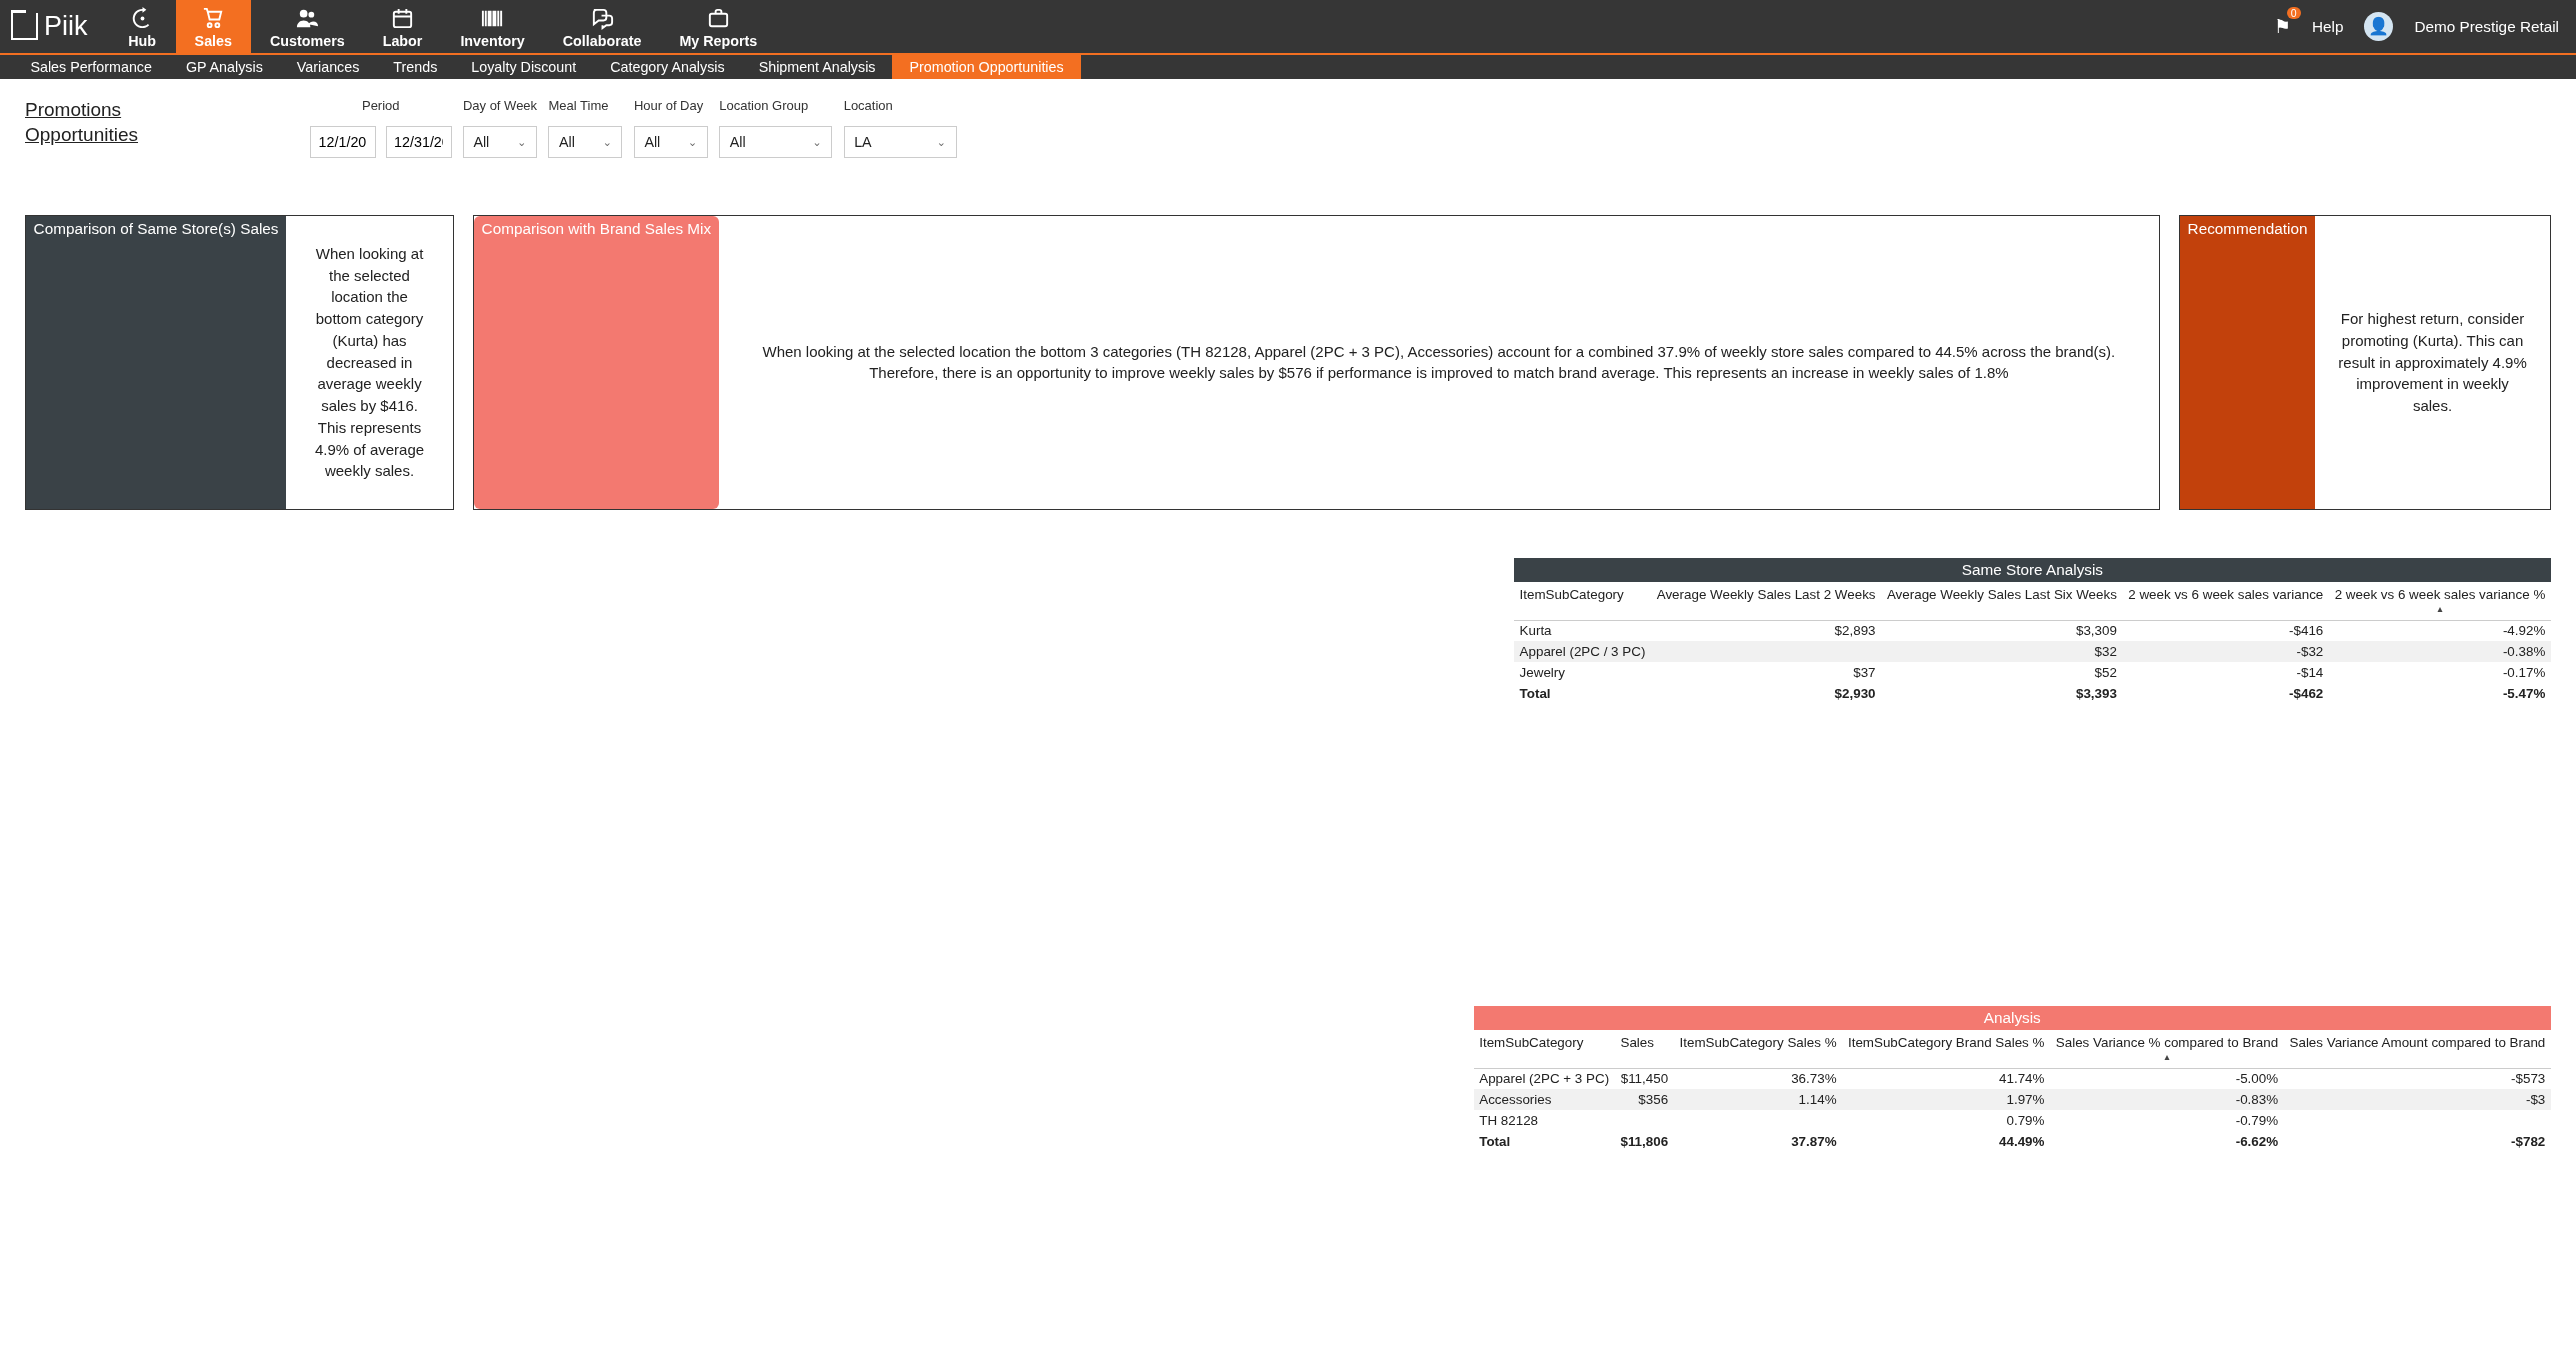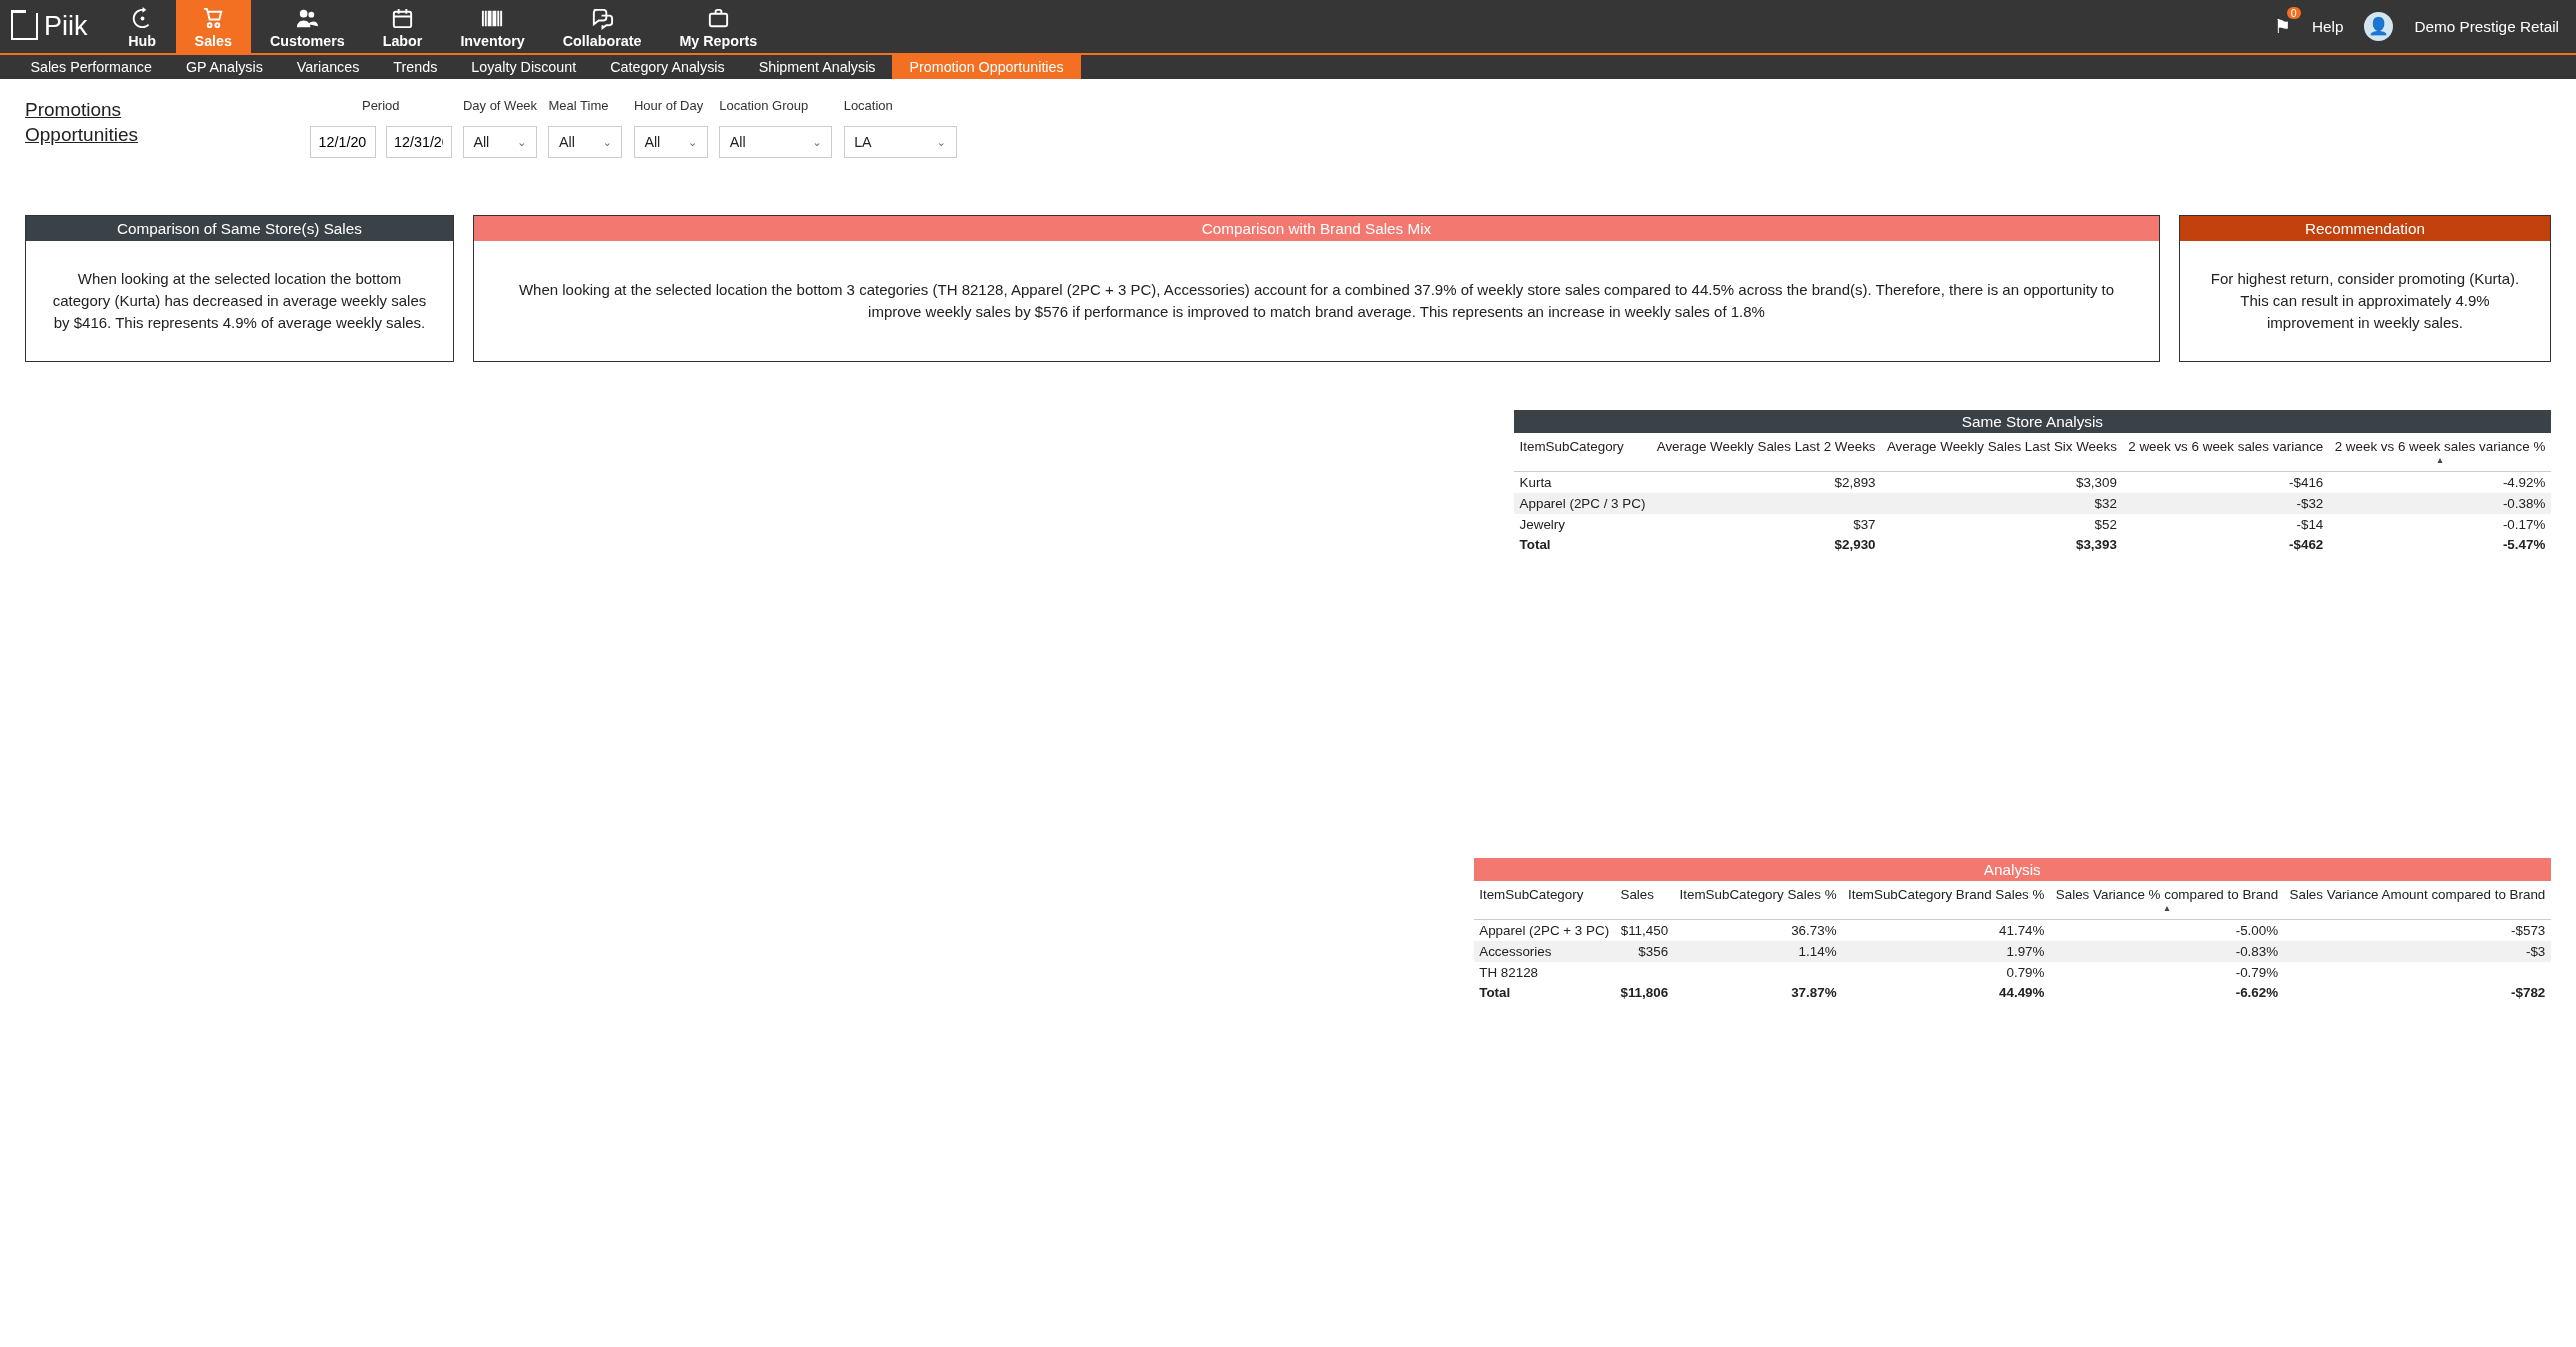--- a/index.html
+++ b/index.html
@@ -24,25 +24,25 @@
 .filters-row { display: flex; align-items: flex-start; gap: 38px; margin-bottom: 57px; }
 .page-title { font-size: 19px; text-decoration: underline; line-height: 1.3; }
 .filters { display: flex; gap: 11.4px; margin-left: 134px; }
 .filter-col { display: flex; flex-direction: column; }
 .filter-col > .flabel { font-size: 13px; color: #333; margin-bottom: 13.4px; text-align: left; }
 .select-box { border: 1px solid #ccc; padding: 6.7px 9.5px; font-size: 14.3px; min-width: 74px; display: flex; justify-content: space-between; align-items: center; background: #fff; cursor: pointer; }
 .select-box .chev { font-size: 11.4px; color: #666; margin-left: 13.4px; }
 .period-inputs { display: flex; gap: 9.5px; }
 .period-inputs input { border: 1px solid #ccc; padding: 6.7px 7.6px; font-size: 14.3px; width: 66px; text-align: center; }
 .panels { display: flex; gap: 19px; margin-bottom: 48px; }
-.panel { border: 1px solid #333; display: flex; flex-direction: column; }
+.panel { border: 1px solid #333; display: flex; flex-direction: row; }
 .panel-header { color: #fff; text-align: center; padding: 3.8px 7.6px; font-size: 15.3px; }
 .panel-body { padding: 27px 21px; text-align: center; font-size: 15px; line-height: 1.45; flex: 1; display: flex; align-items: center; justify-content: center; }
 .panel:nth-child(1){ flex: 0 0 429px; } .panel:nth-child(1) .panel-header { background: #3a4247; }
-.panel:nth-child(2){ flex: 1; } .panel:nth-child(2) .panel-header { background: #F37970; }
+.panel:nth-child(2){ flex: 1; } .panel:nth-child(2) .panel-header { background: #F37970; border-radius: 6px; }
 .panel:nth-child(3){ flex: 0 0 372px; } .panel:nth-child(3) .panel-header { background: #c2410c; }
 .tables { display: flex; gap: 19px; align-items: flex-end; flex-direction: column; }
 .table-block { }
 .table-block:nth-child(1){ flex: 0 0 429px; }
 .table-block:nth-child(2){ flex: 0 0 572px; }
 .table-title { color: #fff; text-align: center; padding: 2.9px; font-size: 15.3px; }
 .table-block:nth-child(1) .table-title { background: #3a4247; }
 .table-block:nth-child(2) .table-title { background: #F37970; }
 table { width: 100%; border-collapse: collapse; font-size: 13.4px; }
 table th { text-align: left; font-weight: 400; padding: 5.7px 5.7px; vertical-align: top; border-bottom: 1px solid #ccc; line-height: 1.2; }

